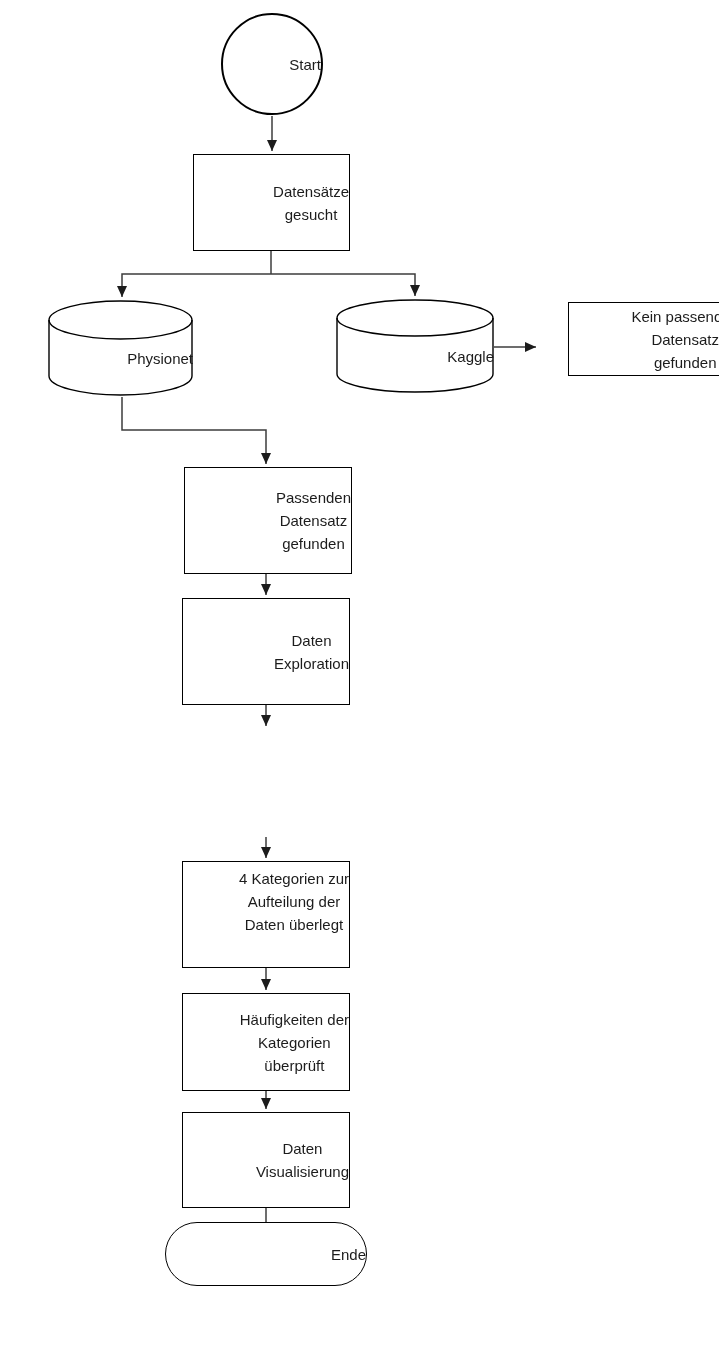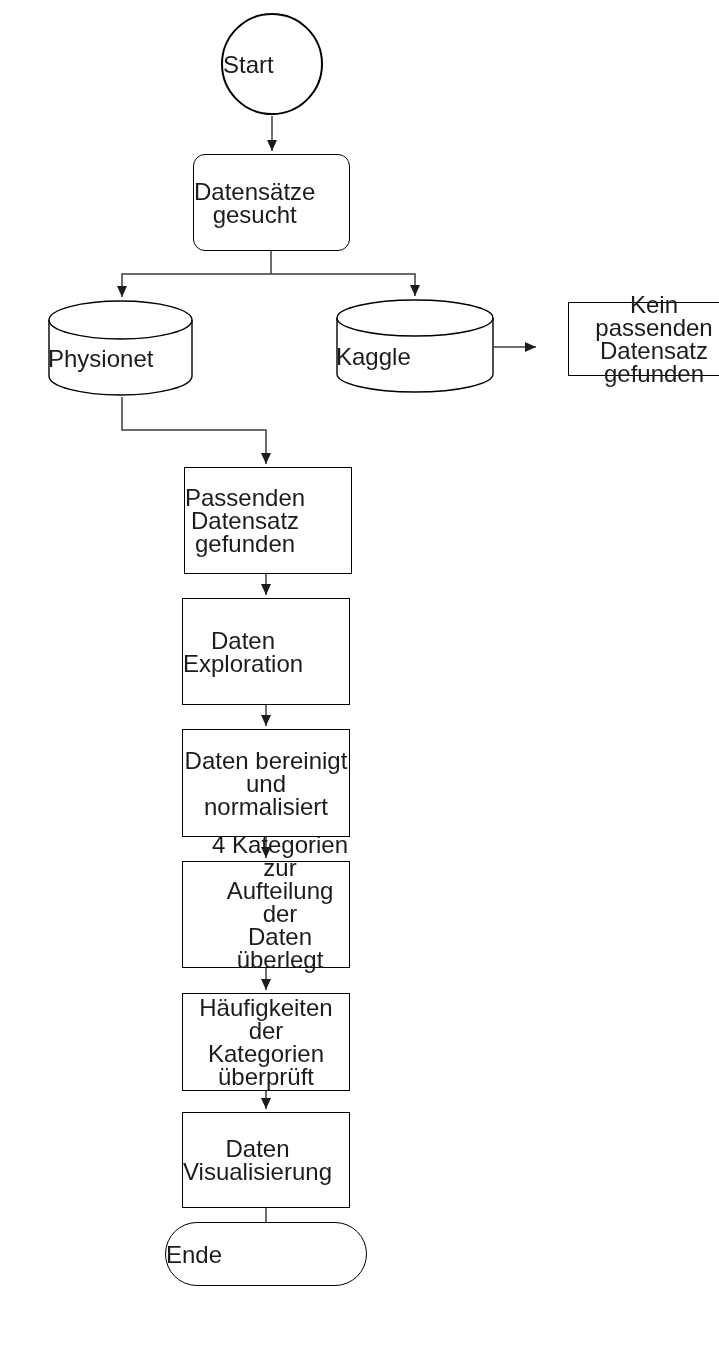--- a/index.html
+++ b/index.html
@@ -22,24 +22,24 @@
     width: 719px;
     height: 1356px;
   }
   .node {
     position: absolute;
     box-sizing: border-box;
     background: #ffffff;
     border: 1px solid #000000;
     display: flex;
     align-items: center;
-    justify-content: flex-start;
+    justify-content: flex-end;
     text-align: center;
     color: #1c1c1c;
-    font-size: 24px;
+    font-size: 15px;
     line-height: 23px;
   }
   .label {
     white-space: pre-line;
   }
   .node.circle {
     border-radius: 50%;
     border-width: 2px;
   }
   .node.stadium {
@@ -57,21 +57,21 @@
   .cylinder .label {
     position: relative;
     padding-top: 20px;
   }
   .node.text-high {
     padding-bottom: 26px;
     padding-left: 28px;
   }
   
   #n-start          { left: 221px; top: 13px;   width: 102px; height: 102px; }
-  #n-datensaetze    { left: 193px; top: 154px;  width: 157px; height: 97px; border-radius: 12px;  }
+  #n-datensaetze    { left: 193px; top: 154px;  width: 157px; height: 97px;  }
   #n-physionet      { left: 48px;  top: 300px;  width: 145px; height: 97px;  }
   #n-kaggle         { left: 336px; top: 299px;  width: 158px; height: 95px;  }
   #n-kein           { left: 568px; top: 302px;  width: 172px; height: 74px;  }
   #n-passenden      { left: 184px; top: 467px;  width: 168px; height: 107px; }
   #n-exploration    { left: 182px; top: 598px;  width: 168px; height: 107px; }
   #n-bereinigt      { left: 182px; top: 729px;  width: 168px; height: 108px; }
   #n-kategorien     { left: 182px; top: 861px;  width: 168px; height: 107px; }
   #n-haeufigkeiten  { left: 182px; top: 993px;  width: 168px; height: 98px;  }
   #n-visualisierung { left: 182px; top: 1112px; width: 168px; height: 96px;  }
   #n-ende           { left: 165px; top: 1222px; width: 202px; height: 64px;  }
@@ -138,24 +138,20 @@
     <span class="label">Passenden
 Datensatz
 gefunden</span>
   </div>
 
   <div id="n-exploration" class="node rect">
     <span class="label">Daten
 Exploration</span>
   </div>
 
-  <div id="n-bereinigt" class="node rect">
-    <span class="label">Daten bereinigt
-und normalisiert</span>
-  </div>
 
   <div id="n-kategorien" class="node rect text-high">
     <span class="label">4 Kategorien zur
 Aufteilung der
 Daten überlegt</span>
   </div>
 
   <div id="n-haeufigkeiten" class="node rect">
     <span class="label">Häufigkeiten der
 Kategorien

